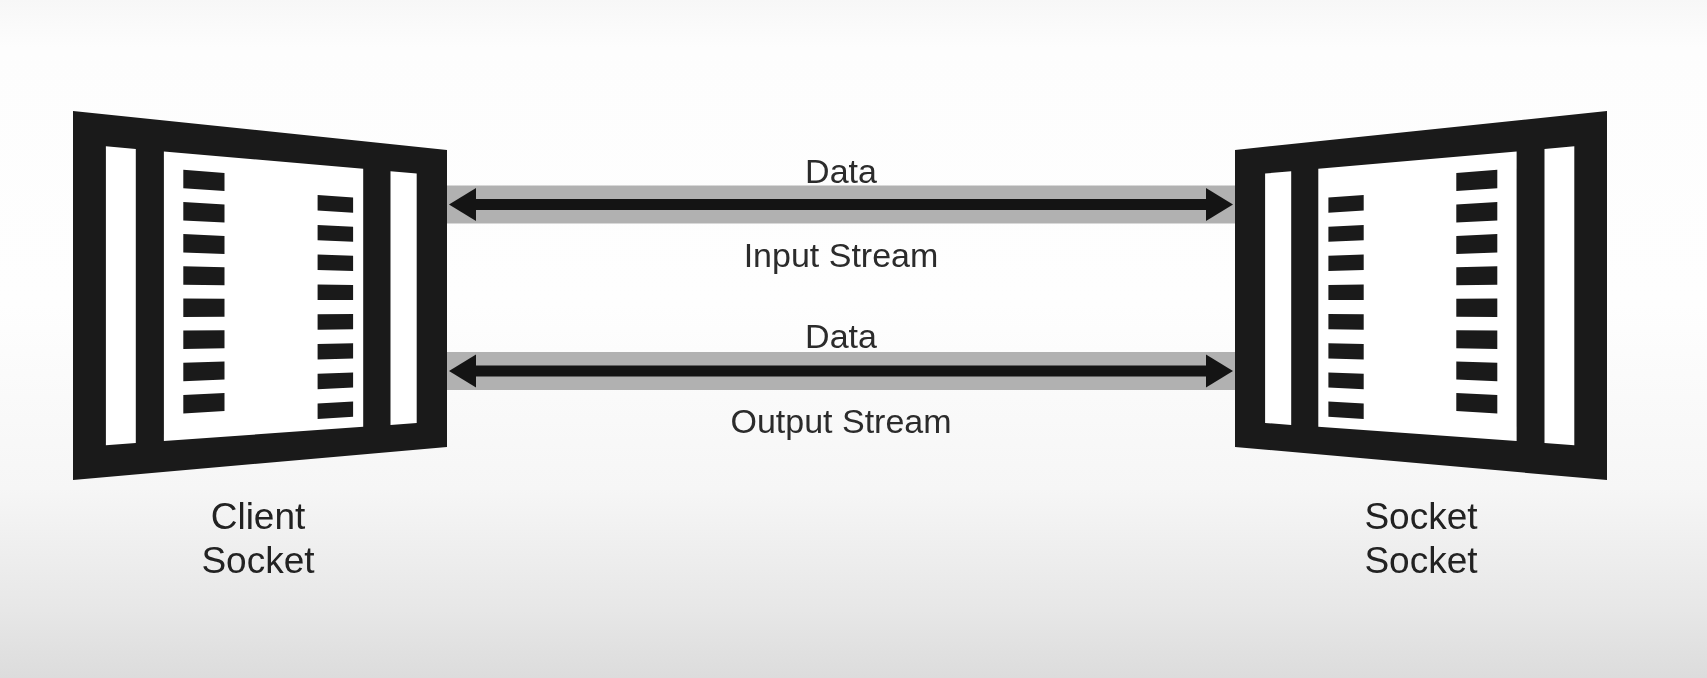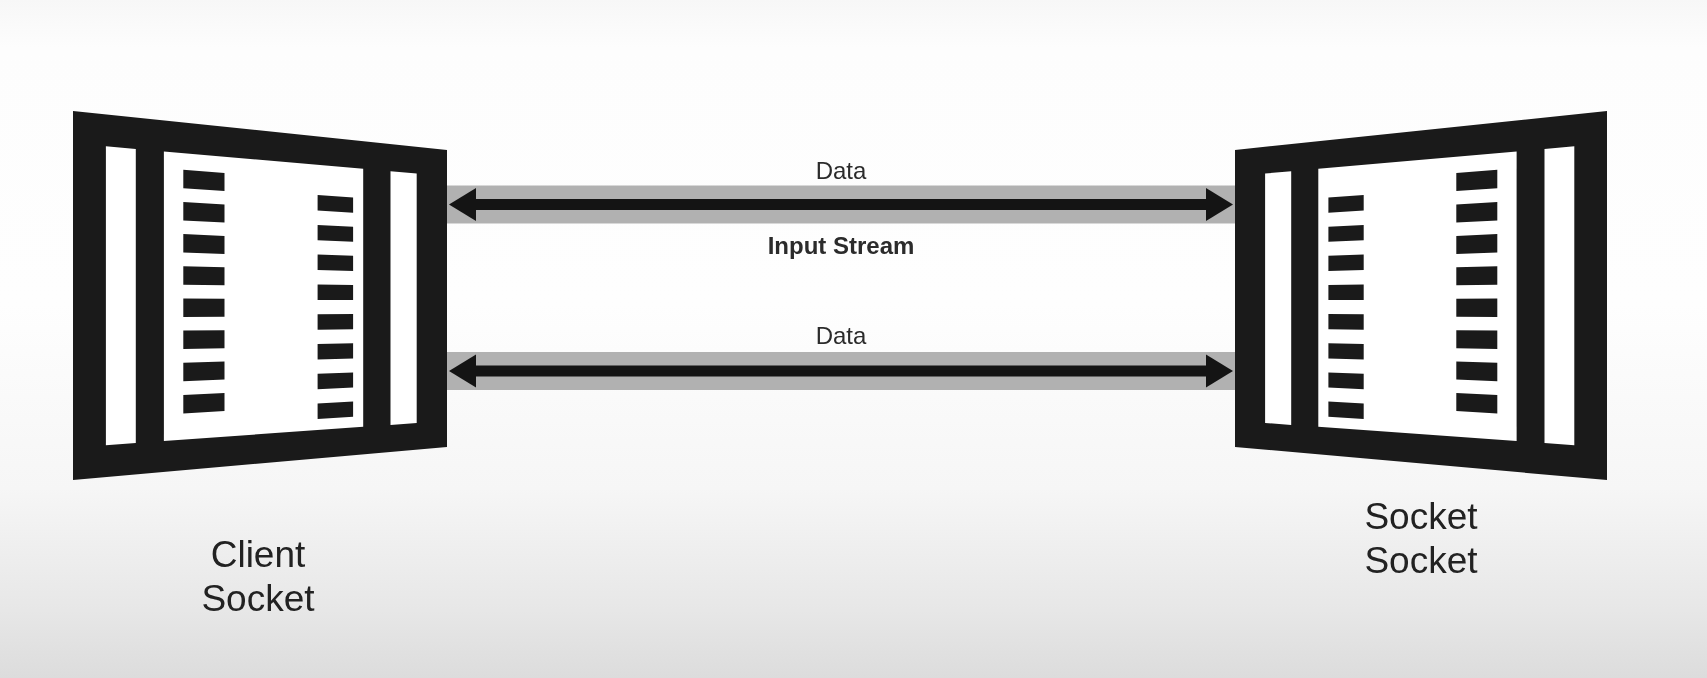--- a/index.html
+++ b/index.html
@@ -8,36 +8,36 @@
     width:1707px;height:678px;
     overflow:hidden;
     font-family:"Liberation Sans", sans-serif;
     background:linear-gradient(180deg,#f7f7f7 0%,#fdfdfd 7%,#fefefe 45%,#f6f6f6 72%,#e7e7e7 90%,#dcdcdc 100%);
   }
   #diagram-svg{position:absolute;left:0;top:0;}
   .stream-lbl{
     position:absolute;
     left:447px;width:788px;
     text-align:center;
-    font-size:24px;line-height:40px;
+    font-size:34px;line-height:40px;
     color:#2b2b2b;
     white-space:nowrap;
   }
   #lbl-data-1{top:151px;}
-  #lbl-input-stream{top:226px;font-weight:bold;}
+  #lbl-input-stream{top:235px;}
   #lbl-data-2{top:316px;}
   #lbl-output-stream{top:401px;}
   .socket-caption{
     position:absolute;
     width:320px;
     text-align:center;
     font-size:37px;line-height:44px;
     color:#222222;
   }
-  #caption-client{left:98px;top:495px;margin-top:38px;}
+  #caption-client{left:98px;top:495px;}
   #caption-server{left:1261px;top:495px;}
 </style>
 </head>
 <body>
 
 <div class="stage">
 
   <svg id="diagram-svg" width="1707" height="678" viewBox="0 0 1707 678">
       <polygon points="73.0,111.0 447.0,150.0 447.0,447.0 73.0,480.0" fill="#1a1a1a"></polygon>
       <polygon points="105.9,146.3 135.8,149.0 135.8,443.0 105.9,445.2" fill="#ffffff"></polygon>
@@ -88,20 +88,21 @@
       <polygon points="449,371 476,354.5 476,387.5" fill="#141414"></polygon>
       <polygon points="1233,371 1206,354.5 1206,387.5" fill="#141414"></polygon>
     </svg>
 
   <div class="stream-lbl" id="lbl-data-1">Data</div>
 
   <div class="stream-lbl" id="lbl-input-stream">Input Stream</div>
 
   <div class="stream-lbl" id="lbl-data-2">Data</div>
 
+  <div class="stream-lbl" id="lbl-output-stream">Output Stream</div>
 
   <div class="socket-caption" id="caption-client">
     <div>Client</div>
     <div>Socket</div>
   </div>
 
   <div class="socket-caption" id="caption-server">
     <div>Socket</div>
     <div>Socket</div>
   </div>

